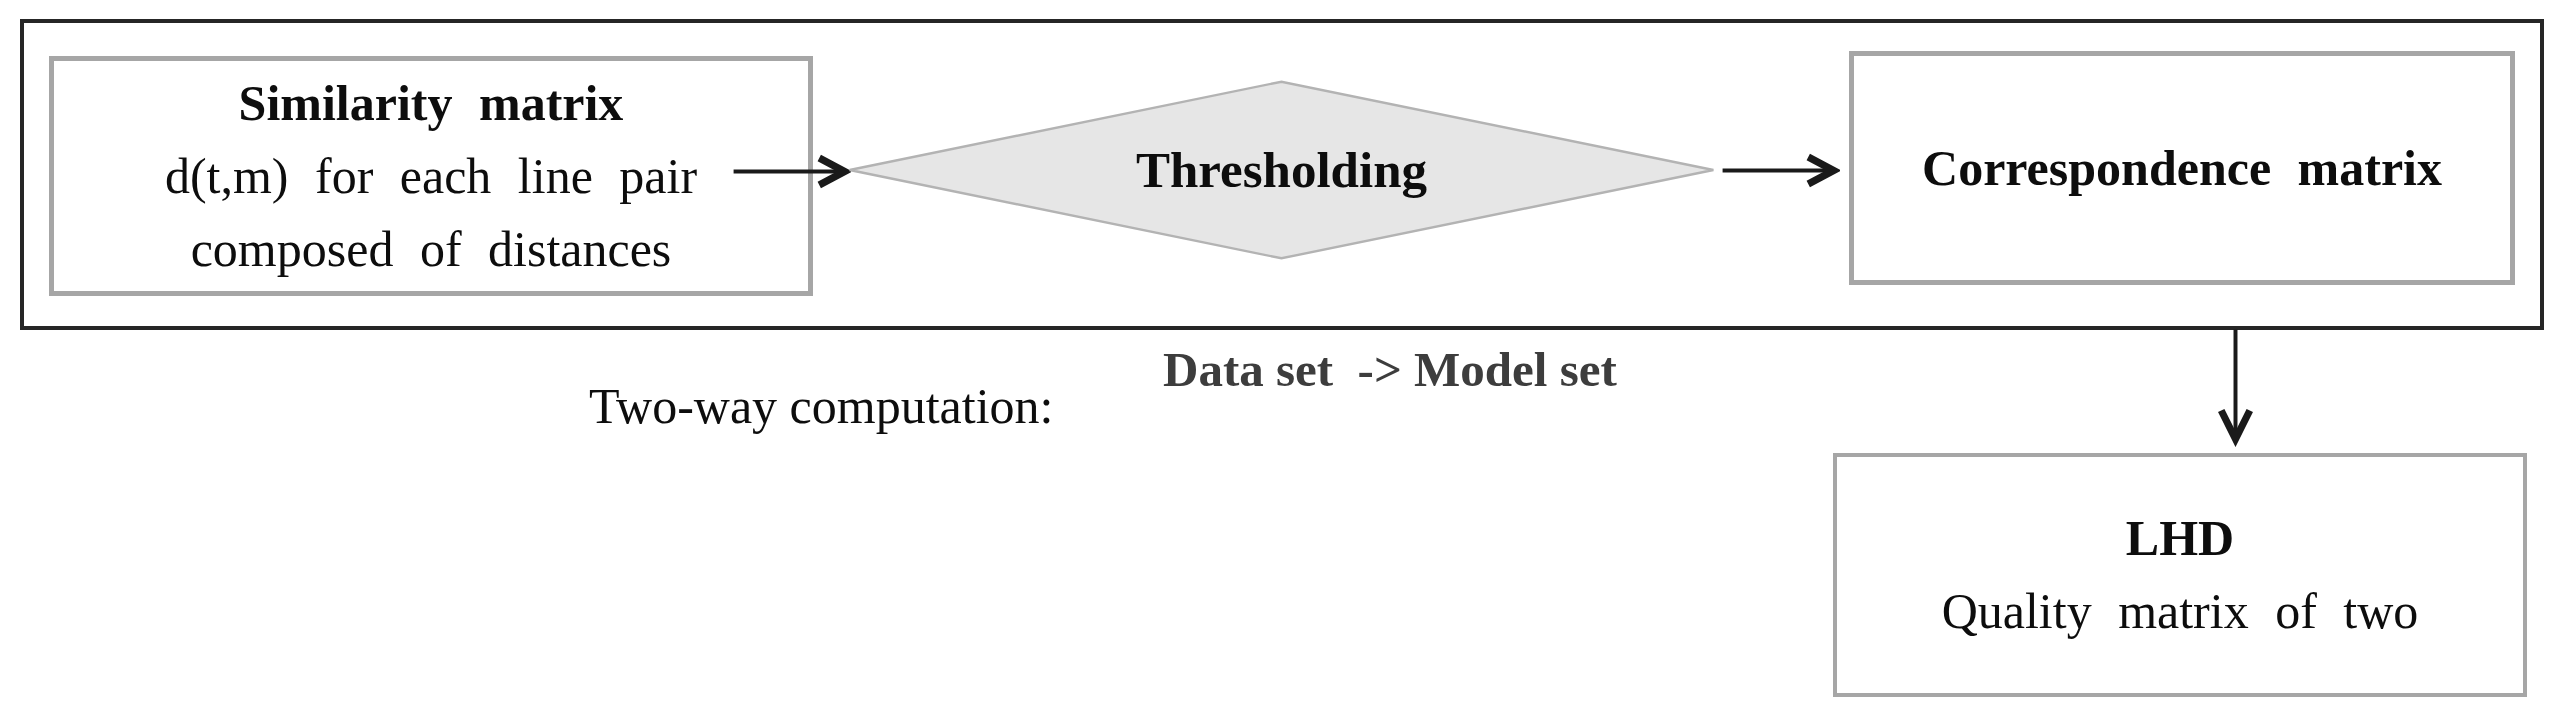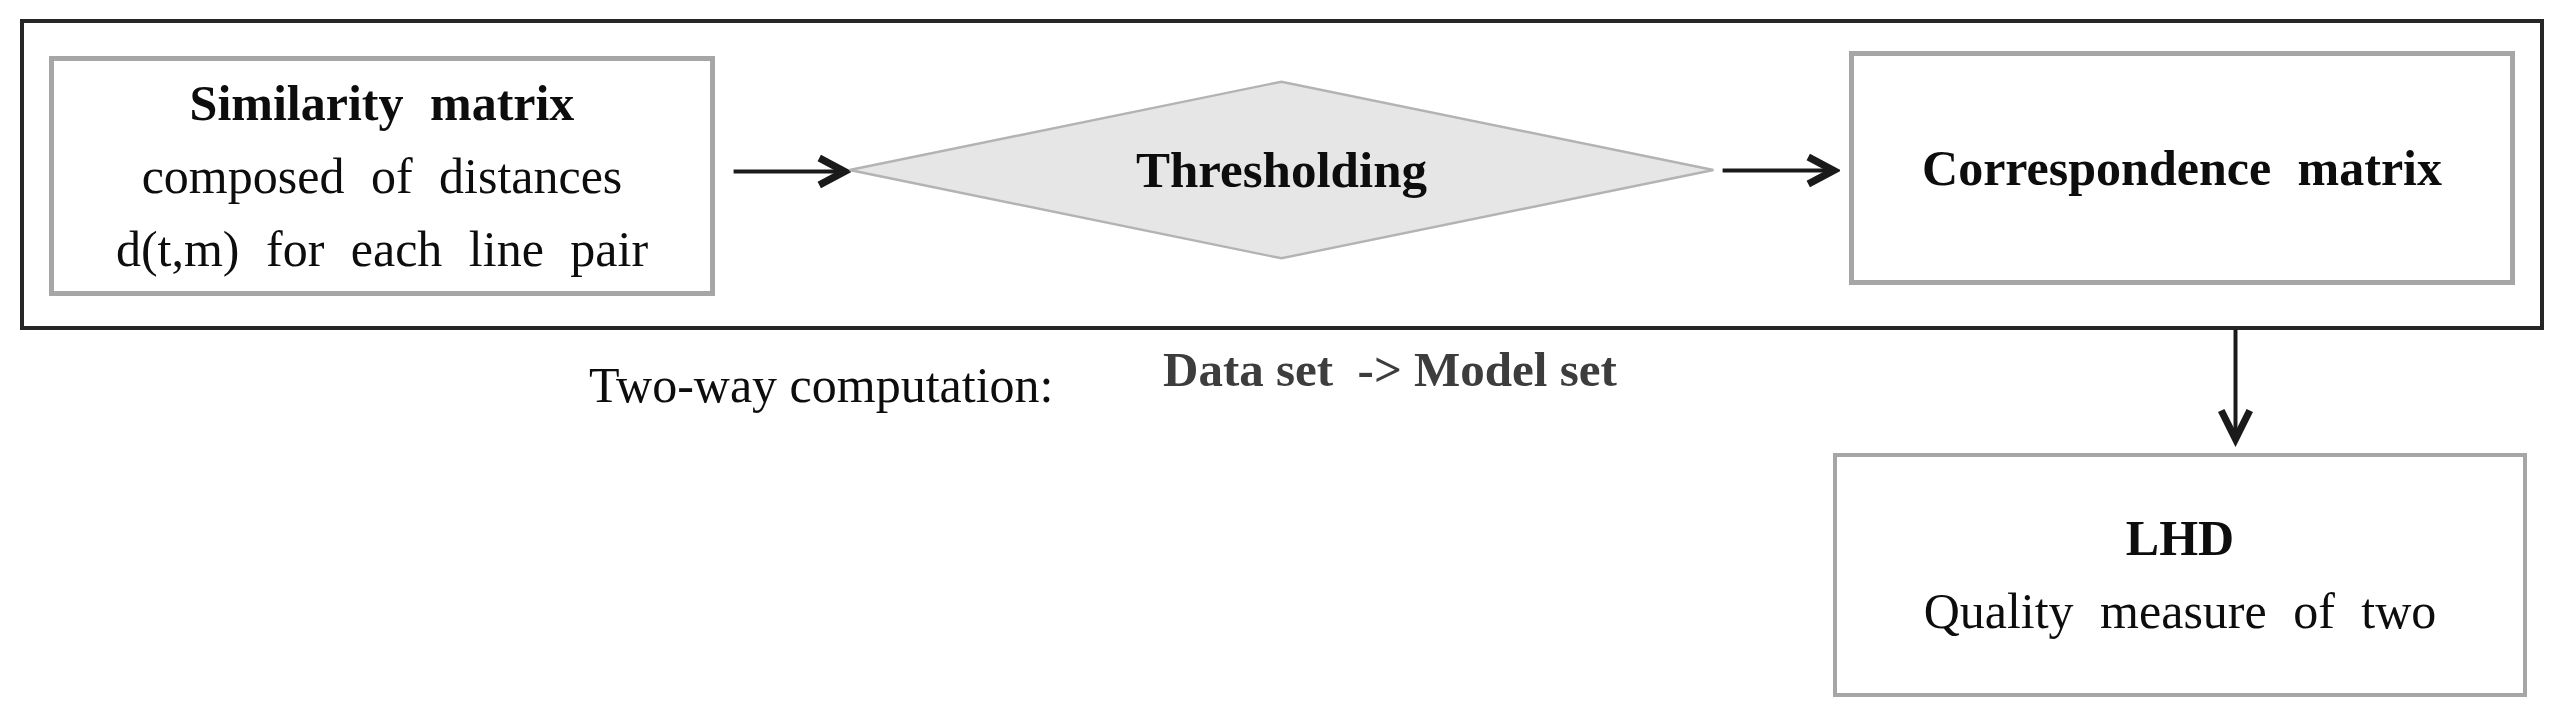--- a/index.html
+++ b/index.html
@@ -38,21 +38,21 @@
     justify-content:center;
     text-align:center;
   }
   .gbox .bx-line{
     font-size:50px;
     line-height:73px;
     word-spacing:0.28em;
     white-space:pre;
   }
   .gbox .bx-title{font-weight:700;}
-  .sim-box{left:49px;top:56px;width:666px;height:240px;}
+  .sim-box{left:49px;top:56px;width:764px;height:240px;}
   .cor-box{left:1849px;top:51px;width:666px;height:234px;}
   .lhd-box{left:1833px;top:453px;width:694px;height:244px;border-width:4.8px;text-align:right;}
   .diamond-wrap{
     position:absolute;
     left:848px;top:80px;width:867px;height:180px;
   }
   .diamond-wrap svg{position:absolute;left:0;top:0;display:block;}
   .diamond-label{
     position:absolute;left:0;top:0;width:100%;height:100%;
     display:flex;align-items:center;justify-content:center;
@@ -60,43 +60,43 @@
   }
   .diamond-shape{
     fill:var(--diamond-fill);
     stroke:var(--diamond-border);
     stroke-width:3;
   }
   .arrow-svg{position:absolute;display:block;}
   .arrow-line{stroke:var(--arrow-color);stroke-width:5;fill:none;}
   .arrow-head{stroke:var(--arrow-color);stroke-width:9;fill:none;}
   .twoway-label{
-    position:absolute;left:589px;top:357px;
+    position:absolute;left:589px;top:378px;
     font-size:50px;line-height:57px;
     color:var(--text-color);
     white-space:pre;
   }
   .direction-lines{
     position:absolute;left:1163px;top:336px;
     font-size:49px;line-height:67px;
     color:var(--gray-text);
   }
   .direction-lines .dir-line{white-space:pre;font-weight:bold;}
 </style>
 </head>
 <body>
 
 <div class="canvas">
 
   <div class="outer-rect"></div>
 
   <div class="gbox sim-box">
     <div class="bx-line bx-title">Similarity matrix</div>
+    <div class="bx-line">d(t,m) for each line pair</div>
     <div class="bx-line">composed of distances</div>
-    <div class="bx-line">d(t,m) for each line pair</div>
   </div>
 
   <svg class="arrow-svg" style="left:732px;top:154px;" width="119" height="35" viewBox="0 0 150 44">
     <line class="arrow-line" x1="2" y1="22" x2="134" y2="22"></line>
     <polyline class="arrow-head" points="110,5 142,22 110,39"></polyline>
   </svg>
 
   <div class="diamond-wrap">
     <svg width="867" height="180" viewBox="0 0 1090 226">
       <polygon class="diamond-shape" points="2,113 545,2 1088,113 545,224"></polygon>
@@ -118,17 +118,17 @@
     <div class="dir-line">Data set  -&gt; Model set</div>
   </div>
 
   <svg class="arrow-svg" style="left:2217px;top:328px;" width="37" height="119" viewBox="0 0 46 150">
     <line class="arrow-line" x1="23" y1="2" x2="23" y2="132"></line>
     <polyline class="arrow-head" points="5,104 23,140 41,104"></polyline>
   </svg>
 
   <div class="gbox lhd-box">
     <div class="bx-line bx-title">LHD</div>
-    <div class="bx-line">Quality measure of two</div>
+    <div class="bx-line">Quality matrix of two</div>
   </div>
 
 </div>
 
 
 </body></html>

